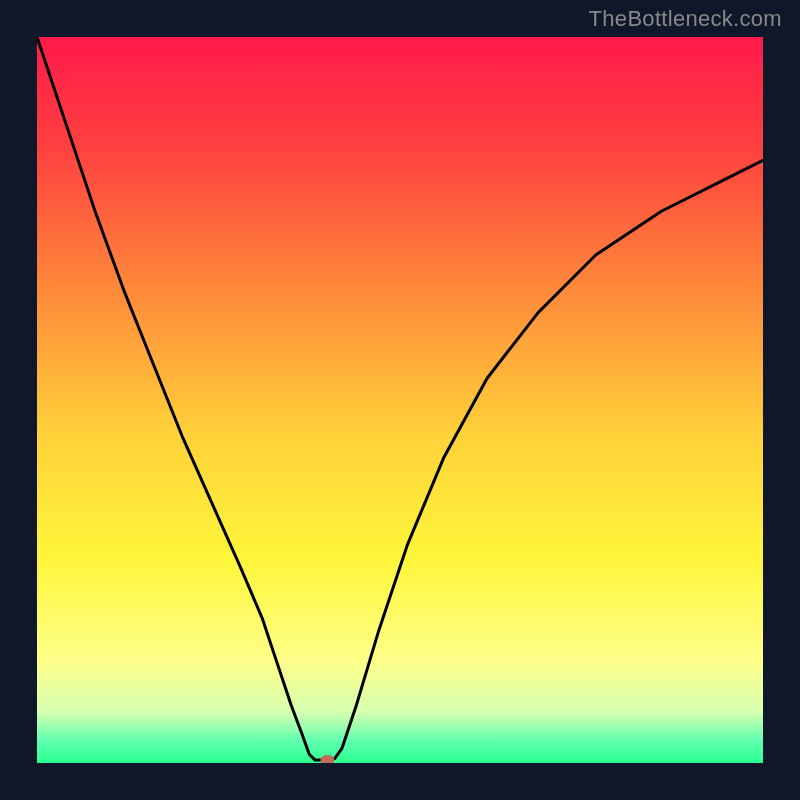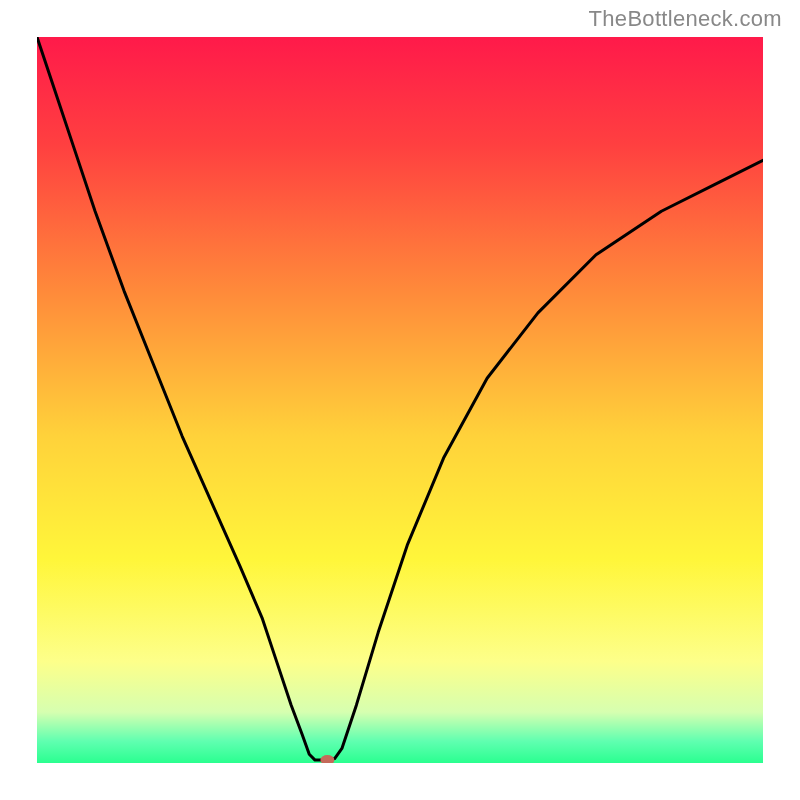--- a/index.html
+++ b/index.html
@@ -8,21 +8,21 @@
     background: #000;
     width: 800px;
     height: 800px;
     overflow: hidden;
     font-family: Arial, sans-serif;
   }
   .container {
     position: relative;
     width: 800px;
     height: 800px;
-    background: #ffffff;
+    background: #0f172a;
   }
   .watermark {
     position: absolute;
     top: 6px;
     right: 18px;
     color: #888;
     font-size: 22px;
     font-weight: 500;
     letter-spacing: 0.3px;
     z-index: 10;

